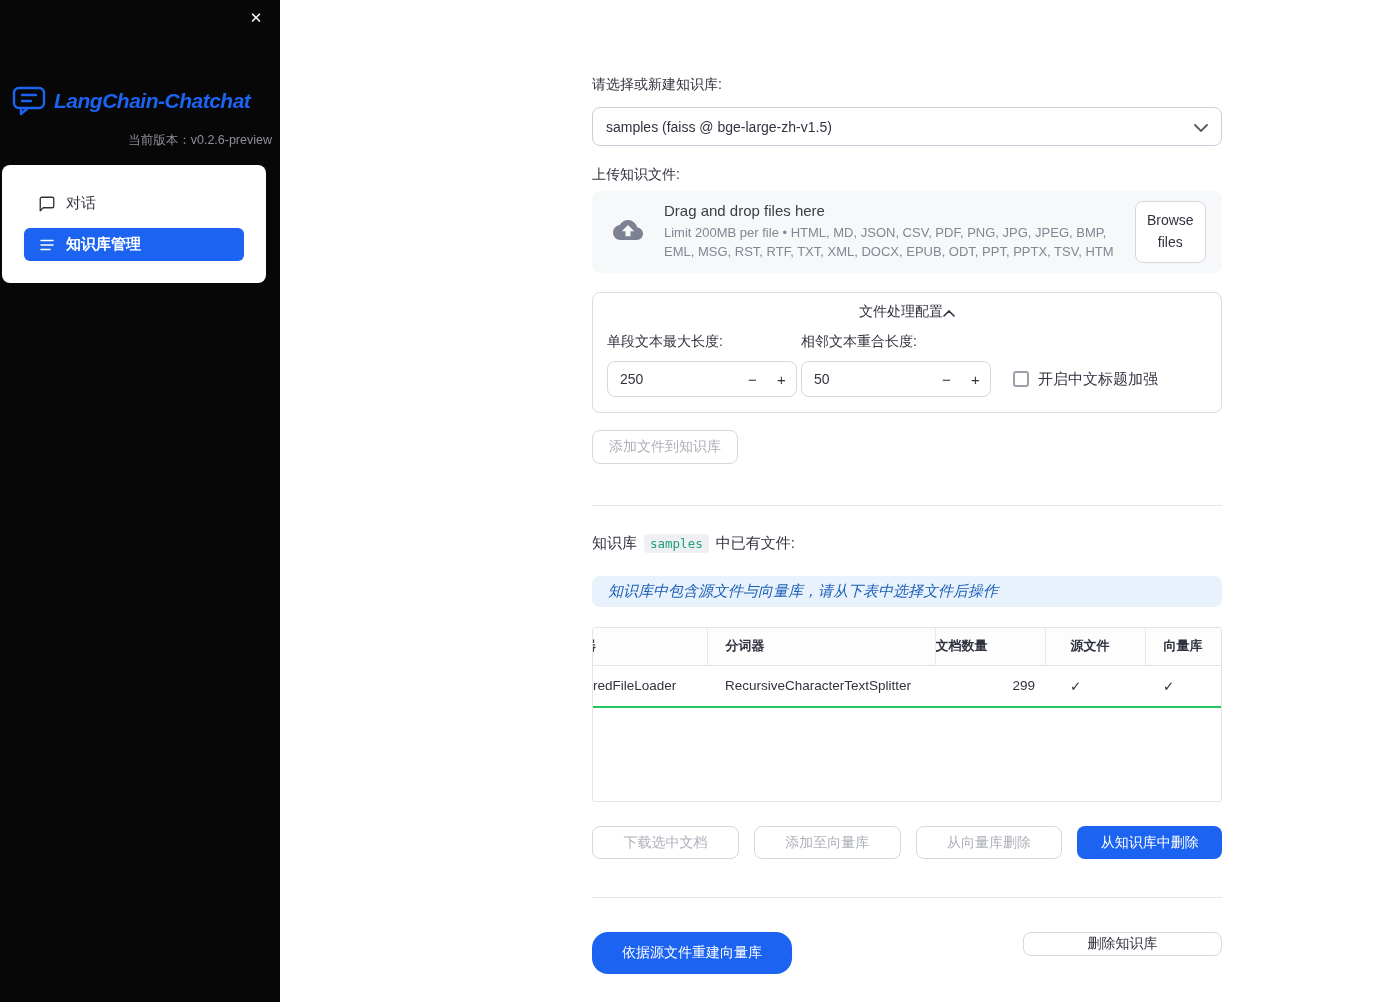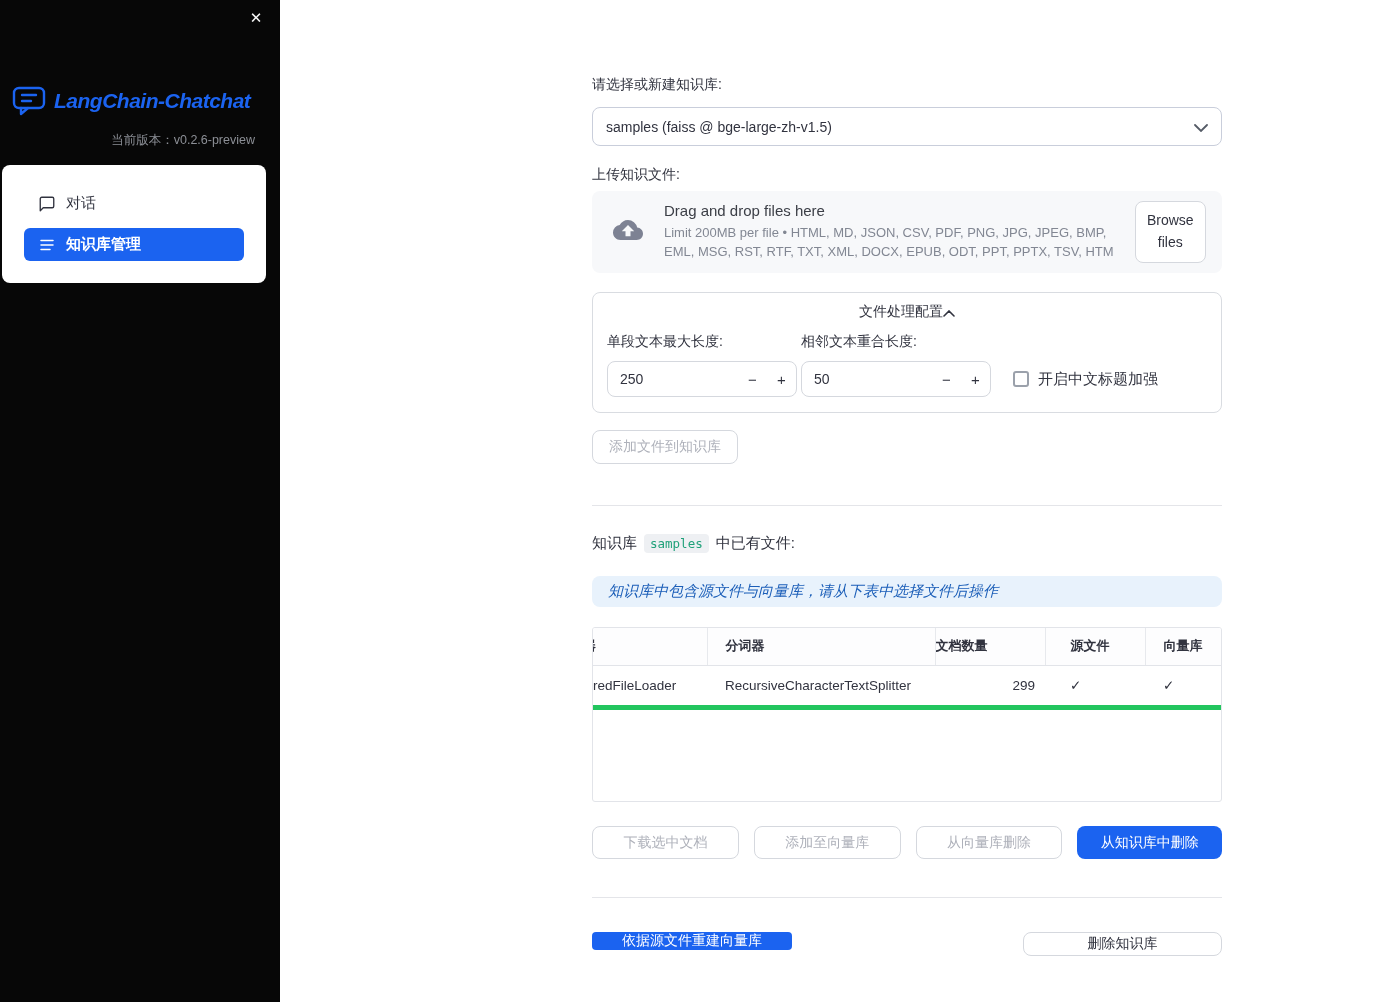--- a/index.html
+++ b/index.html
@@ -13,21 +13,21 @@
   html,body{width:1380px;height:1002px;overflow:hidden;}
   body{
     font-family:"Liberation Sans","DejaVu Sans",sans-serif;
     background:#ffffff;color:#31333f;position:relative;
   }
   
   .sidebar{position:absolute;left:0;top:0;width:280px;height:1002px;background:var(--sidebar-bg);color:#fafafa;}
   .close-btn{position:absolute;top:6px;right:12px;width:24px;height:24px;display:flex;align-items:center;justify-content:center;font-size:15px;color:#fafafa;cursor:pointer;}
   .logo-row{margin-top:86px;padding-left:12px;display:flex;align-items:center;gap:8px;}
   .logo-text{font-size:21px;font-weight:bold;font-style:italic;color:var(--primary);letter-spacing:-0.5px;white-space:nowrap;}
-  .version{margin-top:16px;padding-right:25px;text-align:right;font-size:12.5px;color:#8c8f96;}
+  .version{margin-top:16px;padding-right:8px;text-align:right;font-size:12.5px;color:#8c8f96;}
   .nav-panel{margin:16px 14px 0 2px;background:#fff;border-radius:8px;padding:22px;}
   .nav-item{display:flex;align-items:center;gap:10px;padding:7px 14px;font-size:15px;color:#31333f;border-radius:6px;cursor:pointer;}
   .nav-item + .nav-item{margin-top:8px;}
   .nav-item.active{background:var(--primary);color:#ffffff;font-weight:bold;}
   .nav-icon{display:flex;align-items:center;}
   
   .content{position:absolute;left:592px;top:0;width:630px;display:flex;flex-direction:column;}
   .field-label{font-size:14px;color:#31333f;}
   .kb-label{margin-top:76px;}
   .selectbox{margin-top:13px;height:39px;border:1px solid #c9cedb;border-radius:8px;background:#fff;display:flex;align-items:center;justify-content:space-between;padding:0 13px;cursor:pointer;}
@@ -52,32 +52,32 @@
   .add-btn{margin-top:17px;align-self:flex-start;height:34px;padding:0 16px;border:1px solid #d5d8de;border-radius:8px;background:#fff;color:#aeb1ba;font-size:14px;display:flex;align-items:center;cursor:not-allowed;}
   .divider{margin-top:41px;border-top:1px solid #e4e5e9;width:100%;}
   .divider2{margin-top:38px;border-top:1px solid #e4e5e9;width:100%;}
   .kb-line{margin-top:28px;display:flex;align-items:center;gap:7px;font-size:15px;}
   .inline-code{font-family:"DejaVu Sans Mono","Liberation Mono",monospace;font-size:12.5px;color:var(--code-green);background:#eef0f3;padding:2px 6px;border-radius:4px;}
   .info-box{margin-top:23px;background:var(--info-bg);color:var(--info-text);border-radius:8px;padding:6px 16px;font-size:15px;font-style:italic;}
   .kb-table{margin-top:20px;height:175px;border:1px solid #e2e4e9;border-radius:3px;background:#fff;overflow:hidden;}
   .kb-table table{width:100%;border-collapse:collapse;table-layout:fixed;}
   .kb-table th{height:37px;border-bottom:1px solid #e2e4e9;border-right:1px solid #e7e9ed;font-size:13px;font-weight:600;color:#31333f;text-align:left;background:#fdfdfe;overflow:hidden;white-space:nowrap;}
   .kb-table th:last-child{border-right:none;}
-  .kb-table td{height:42px;border-bottom:5px solid #22c55e;font-size:13.5px;color:#31333f;overflow:hidden;white-space:nowrap;}
+  .kb-table td{height:42px;border-bottom:2px solid #22c55e;font-size:13.5px;color:#31333f;overflow:hidden;white-space:nowrap;}
   .col-c1{padding-left:0;}
   .col-c2{padding-left:18px;}
   .col-c3{text-align:right;padding-right:10px;}
   .col-c4{padding-left:25px;}
   .col-c5{padding-left:18px;}
   .clip-head{display:inline-block;margin-left:-10px;}
   .actions{margin-top:24px;display:flex;gap:15px;}
   .action-btn{flex:1;height:33px;border:1px solid #d5d8de;border-radius:8px;background:#fff;color:#aeb1ba;font-size:14px;display:flex;align-items:center;justify-content:center;cursor:pointer;}
   .action-btn.primary{background:var(--primary);border:none;color:#fff;}
   .bottom-row{margin-top:34px;display:flex;justify-content:space-between;}
-  .rebuild-btn{width:200px;height:18px;background:var(--primary);color:#fff;border:none;border-radius:4px;font-size:14px;display:flex;align-items:center;justify-content:center;cursor:pointer;}
+  .rebuild-btn{width:200px;height:42px;background:var(--primary);color:#fff;border:none;border-radius:16px;font-size:14px;display:flex;align-items:center;justify-content:center;cursor:pointer;}
   .delete-kb-btn{width:199px;height:24px;background:#fff;color:#31333f;border:1px solid #d5d8de;border-radius:8px;font-size:14px;display:flex;align-items:center;justify-content:center;cursor:pointer;}
 </style>
 </head>
 <body>
 
 <div class="sidebar">
   <div class="close-btn">✕</div>
 
   <div class="logo-row">
     <span class="nav-icon">

